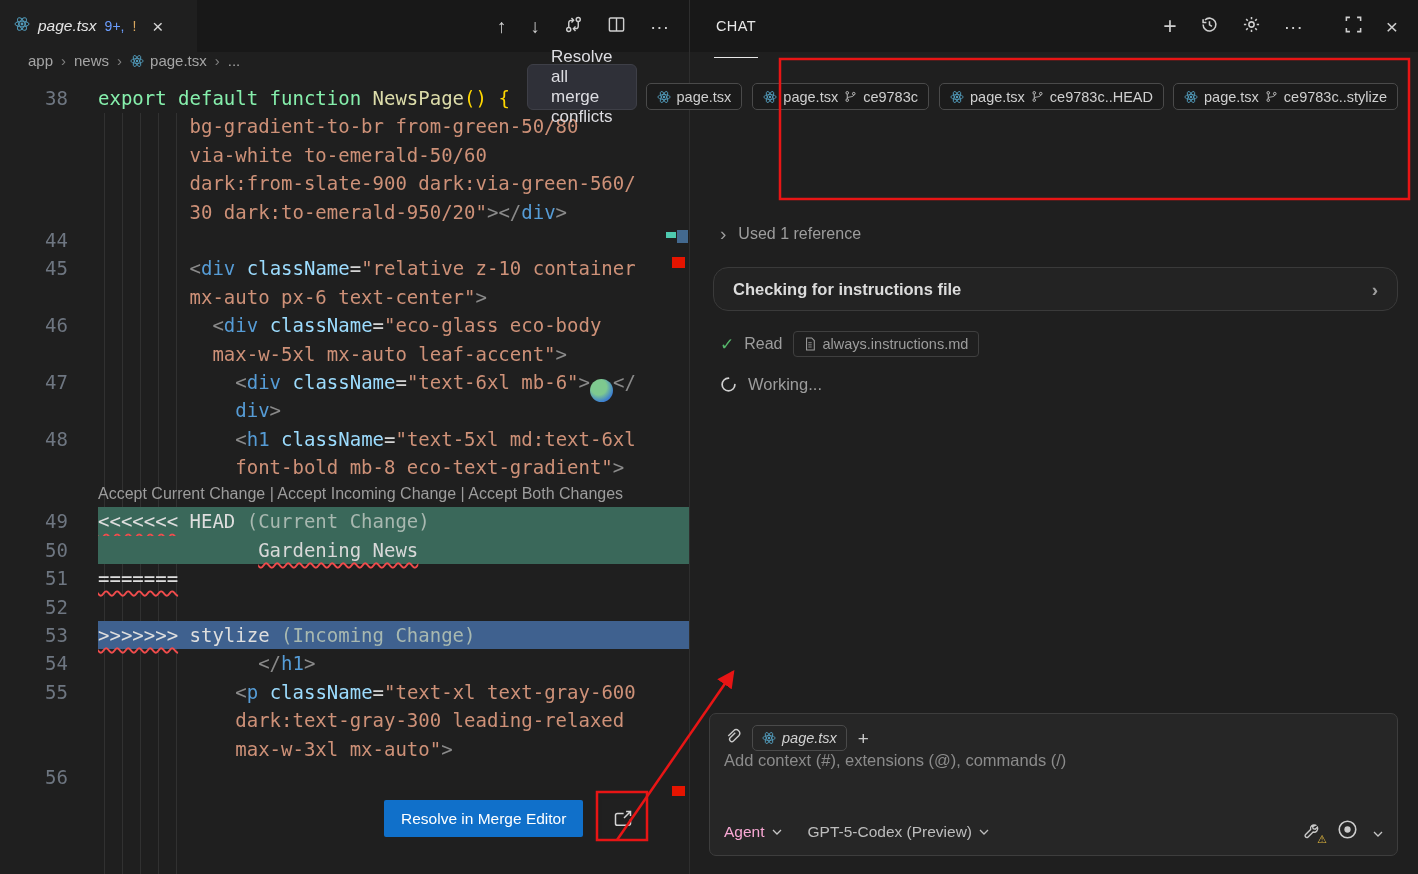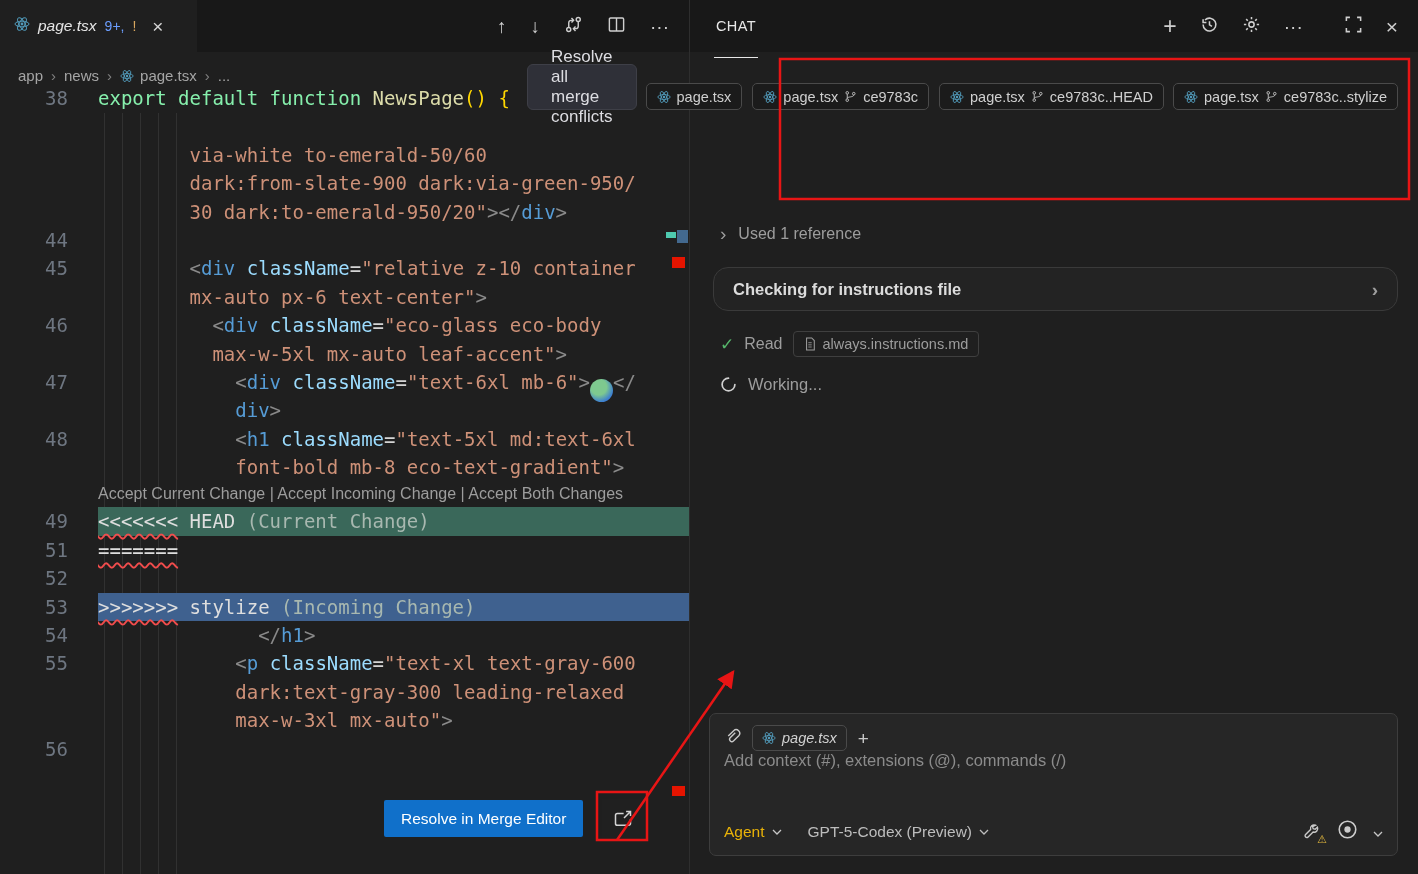--- a/index.html
+++ b/index.html
@@ -9,21 +9,21 @@
   
   .editor-pane{position:relative;width:689px;height:100%;background:#1f1f1f;flex:none;overflow:hidden}
   .tabbar{height:52px;background:#181818;display:flex;position:relative}
   .tab{width:197px;background:#1f1f1f;display:flex;align-items:center;padding:0 10px 0 14px;gap:8px}
   .tab-label{font-style:italic;color:#e6e6e6;font-size:15.5px}
   .tab-problems{color:#6c9eff;font-size:14px}
   .tab-warn{color:#d7a65f;font-size:14px}
   .tab-close{color:#d4d4d4;font-size:19px;margin-left:8px;line-height:1}
   .ed-actions{position:absolute;right:20px;top:0;height:52px;display:flex;align-items:center;gap:24px;color:#cfcfcf}
   .glyph-btn{font-size:19px;color:#cfcfcf;line-height:1;display:flex;align-items:center}
-  .breadcrumb{height:32px;display:flex;align-items:flex-end;gap:8px;padding-left:18px;color:#a5a5a5;font-size:15px;background:#1f1f1f}
+  .breadcrumb{height:32px;display:flex;align-items:flex-start;gap:8px;padding-left:28px;color:#a5a5a5;font-size:15px;background:#1f1f1f}
   .bc-sep{color:#808080}
   .bc-item{display:flex;align-items:center;gap:6px}
 
   .code{position:absolute;top:84px;left:0;right:0;z-index:1}
   .guide{position:absolute;top:113px;bottom:0;width:1px;background:#313131;z-index:0}
   .crow{display:flex;height:28.4px;line-height:28.4px;font-family:"DejaVu Sans Mono","Liberation Mono",monospace;font-size:19px}
   .crow .gut{width:98px;flex:none;text-align:right;padding-right:30px;color:#6e7681}
   .crow .txt{white-space:pre;flex:1}
   .crow.cur .txt{background:#3a685a}
   .crow.inc .txt{background:#3f618f}
@@ -59,21 +59,21 @@
   .working-row{position:absolute;top:375px;left:30px;display:flex;align-items:center;gap:11px;color:#9d9d9d;font-size:16.5px}
   .spin{display:flex;align-items:center}
 
   .chat-input{position:absolute;left:19px;right:20px;top:713px;height:143px;background:#262626;border:1px solid #3d3d3d;border-radius:7px;padding:11px 14px;z-index:2}
   .ci-row1{display:flex;align-items:center;gap:11px}
   .ci-chip{height:26px;display:flex;align-items:center;gap:6px;padding:0 9px;border:1px solid #4a4a4a;border-radius:5px;font-size:14.5px;color:#d2d2d2;font-style:italic}
   .ci-plus{color:#c8c8c8;font-size:19px;line-height:1}
   .ci-placeholder{color:#8b8b8b;font-size:16.5px}
   .ci-bottom{position:absolute;left:14px;right:14px;bottom:11px;display:flex;align-items:center;justify-content:space-between}
   .ci-left{display:flex;align-items:center;gap:26px}
-  .ci-item{display:flex;align-items:center;gap:7px;color:#eab308;font-size:15.5px}
+  .ci-item{display:flex;align-items:center;gap:7px;color:#f9a8d4;font-size:15.5px}
   .ci-right{display:flex;align-items:center;gap:15px}
   .tools-wrap{position:relative;display:flex}
   .tools-warn{position:absolute;right:-5px;bottom:-4px;color:#e2b73d;font-size:11px}
 
   .overlay{position:absolute;inset:0;z-index:60;pointer-events:none}
 </style>
 </head>
 <body>
 
 <div class="app">
@@ -142,28 +142,29 @@
     <div class="guide" style="left:158px"></div>
     <div class="guide" style="left:176px"></div>
 
     <div class="code" id="code-rows">
         <div class="crow">
           <span class="gut">38</span>
           <span class="txt"><span class="kw">export default function </span><span class="fn">NewsPage</span><span class="br">()</span><span class="pl"> </span><span class="br">{</span></span>
         </div>
         <div class="crow">
           <span class="gut"></span>
+          <span class="txt">        <span class="st">bg-gradient-to-br from-green-50/80</span></span>
         </div>
         <div class="crow">
           <span class="gut"></span>
           <span class="txt">        <span class="st">via-white to-emerald-50/60</span></span>
         </div>
         <div class="crow">
           <span class="gut"></span>
-          <span class="txt">        <span class="st">dark:from-slate-900 dark:via-green-950/</span></span>
+          <span class="txt">        <span class="st">dark:from-slate-900 dark:via-green-560/</span></span>
         </div>
         <div class="crow">
           <span class="gut"></span>
           <span class="txt">        <span class="st">30 dark:to-emerald-950/20"</span><span class="pu">&gt;&lt;/</span><span class="tag">div</span><span class="pu">&gt;</span></span>
         </div>
         <div class="crow">
           <span class="gut">44</span>
           <span class="txt"></span>
         </div>
         <div class="crow">
@@ -195,20 +196,24 @@
           <span class="txt">            <span class="pu">&lt;</span><span class="tag">h1</span><span class="pl"> </span><span class="at">className</span><span class="op">=</span><span class="st">"text-5xl md:text-6xl</span></span>
         </div>
         <div class="crow">
           <span class="gut"></span>
           <span class="txt">            <span class="st">font-bold mb-8 eco-text-gradient"</span><span class="pu">&gt;</span></span>
         </div>
         <div class="codelens">Accept Current Change | Accept Incoming Change | Accept Both Changes</div>
         <div class="crow cur">
           <span class="gut">49</span>
           <span class="txt"><span class="mk sq">&lt;&lt;&lt;&lt;&lt;&lt;&lt;</span><span class="mk"> HEAD</span><span class="de"> (Current Change)</span></span>
+        </div>
+        <div class="crow cur">
+          <span class="gut">50</span>
+          <span class="txt">              <span class="tx sq">Gardening News</span></span>
         </div>
         <div class="crow">
           <span class="gut">51</span>
           <span class="txt"><span class="mk sq">=======</span></span>
         </div>
         <div class="crow inc">
           <span class="gut">52</span>
         </div>
         <div class="crow inc">
           <span class="gut">53</span>

